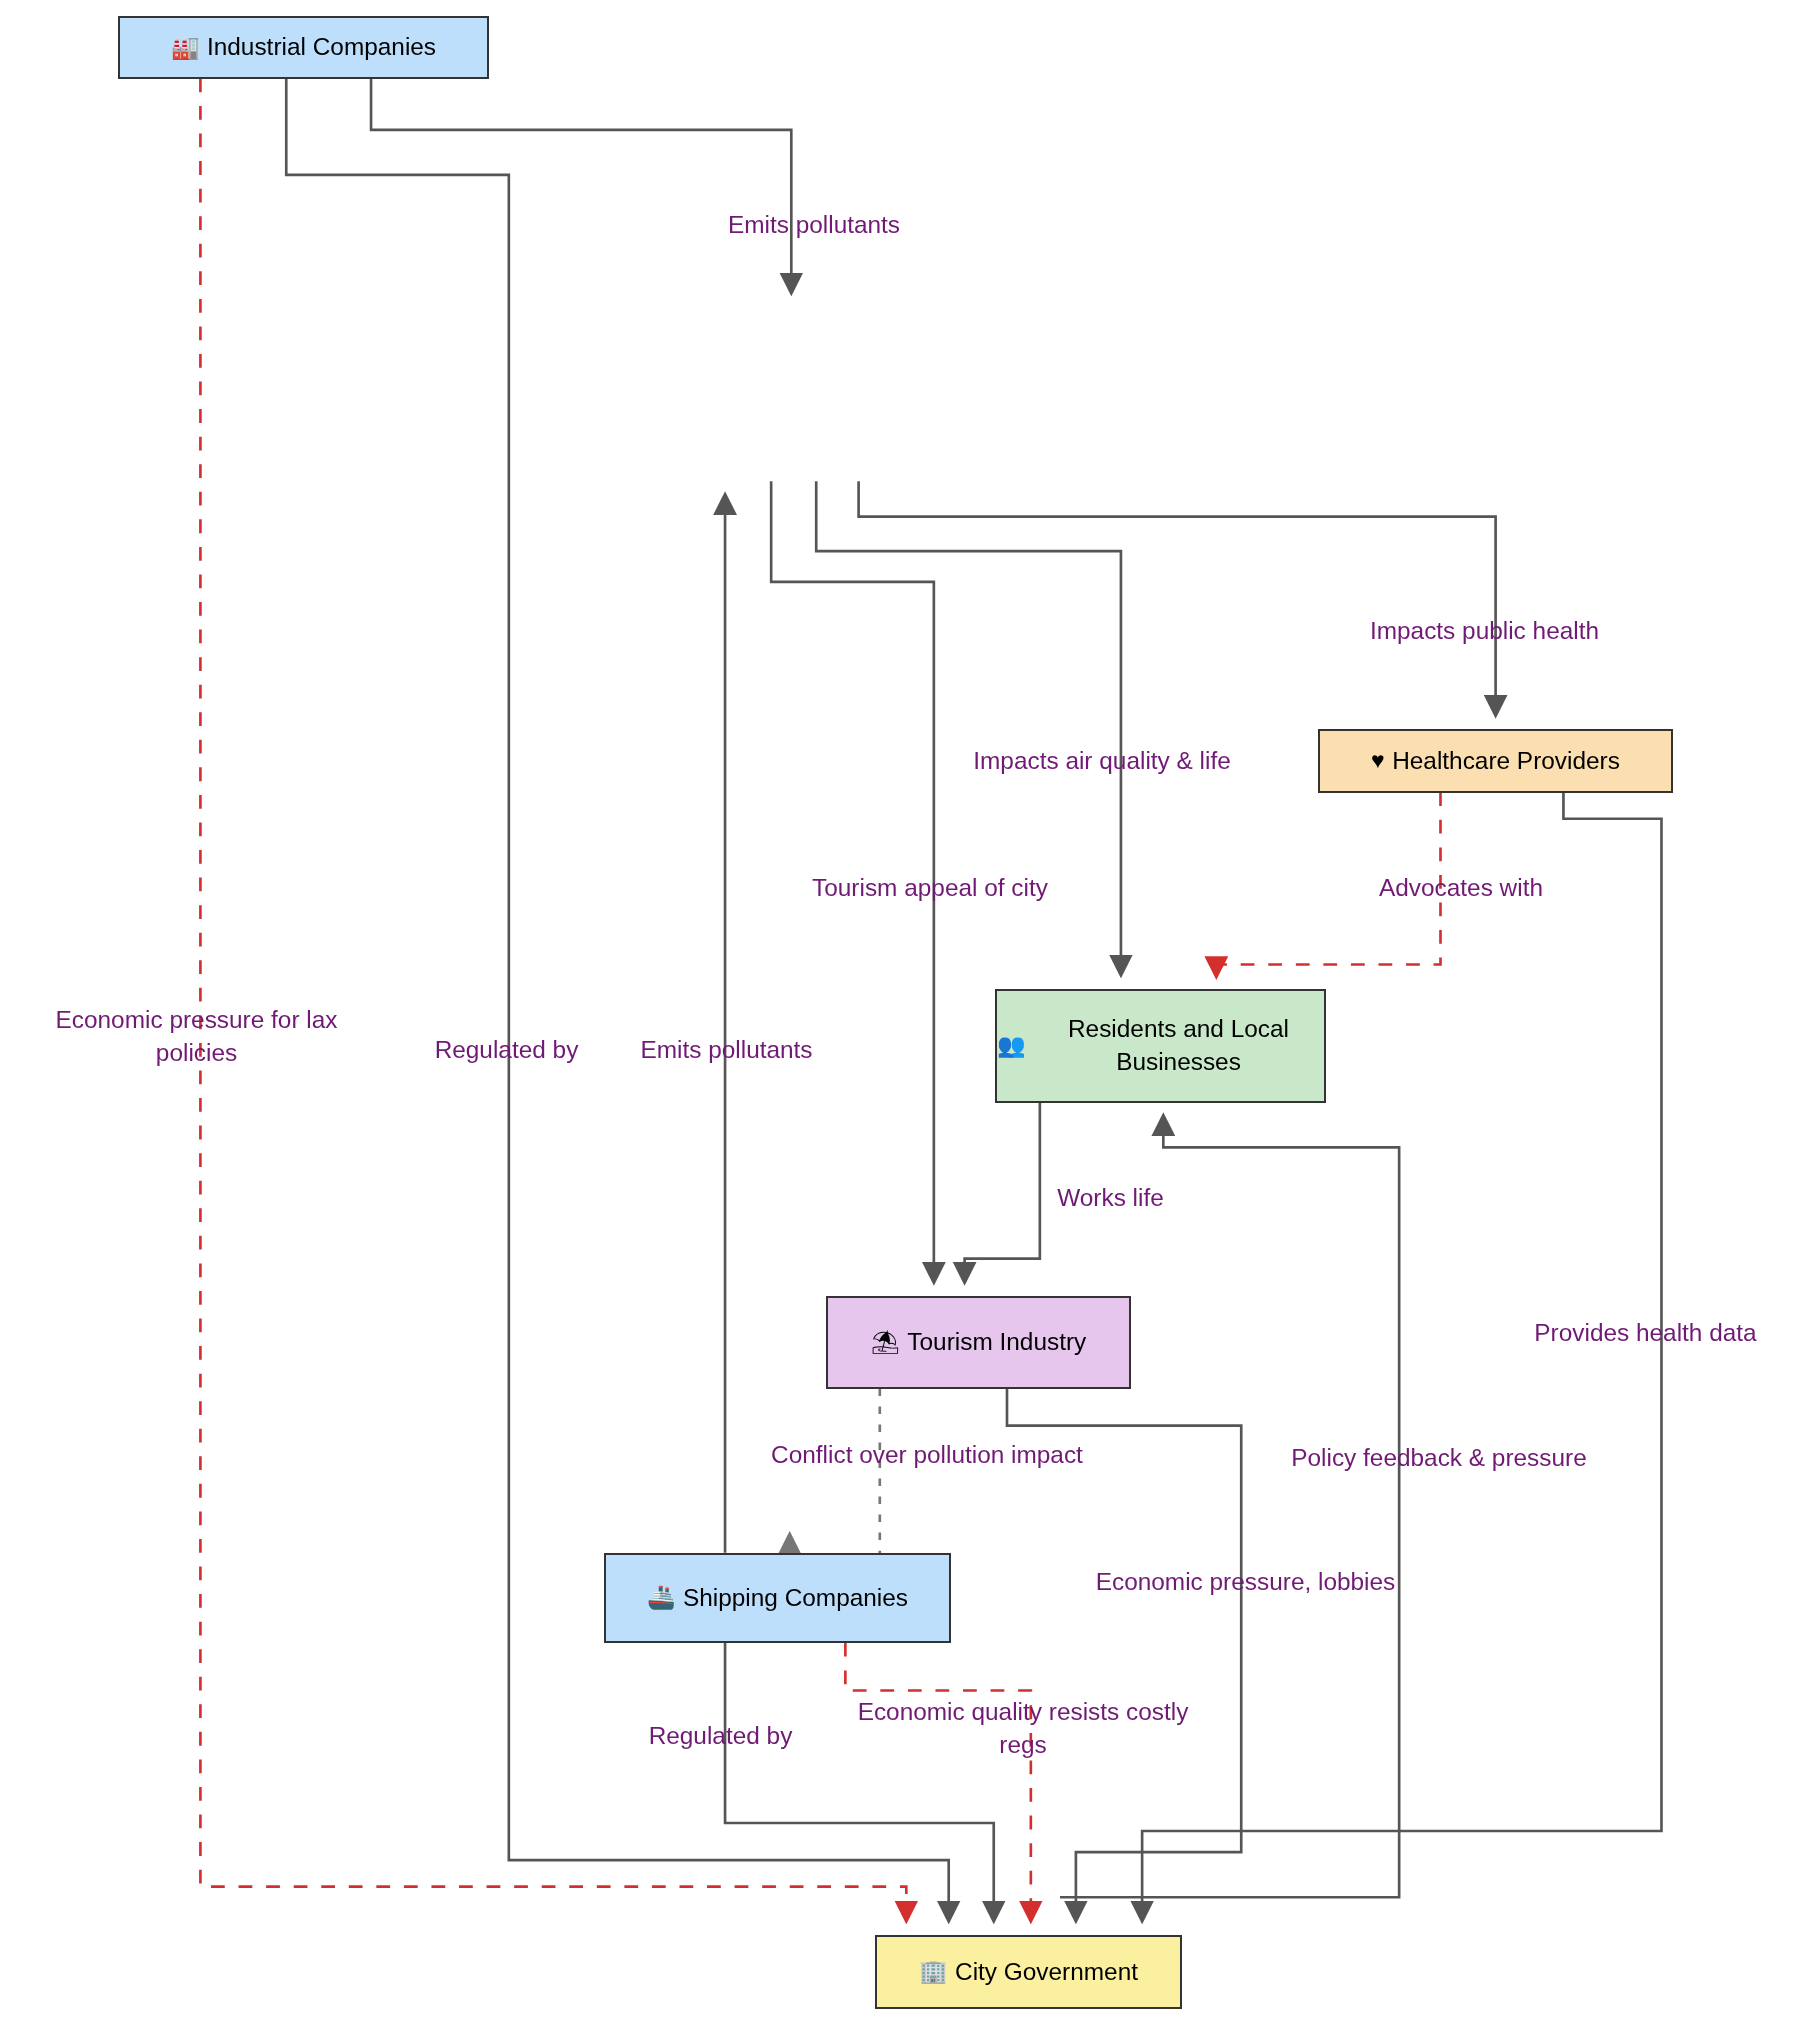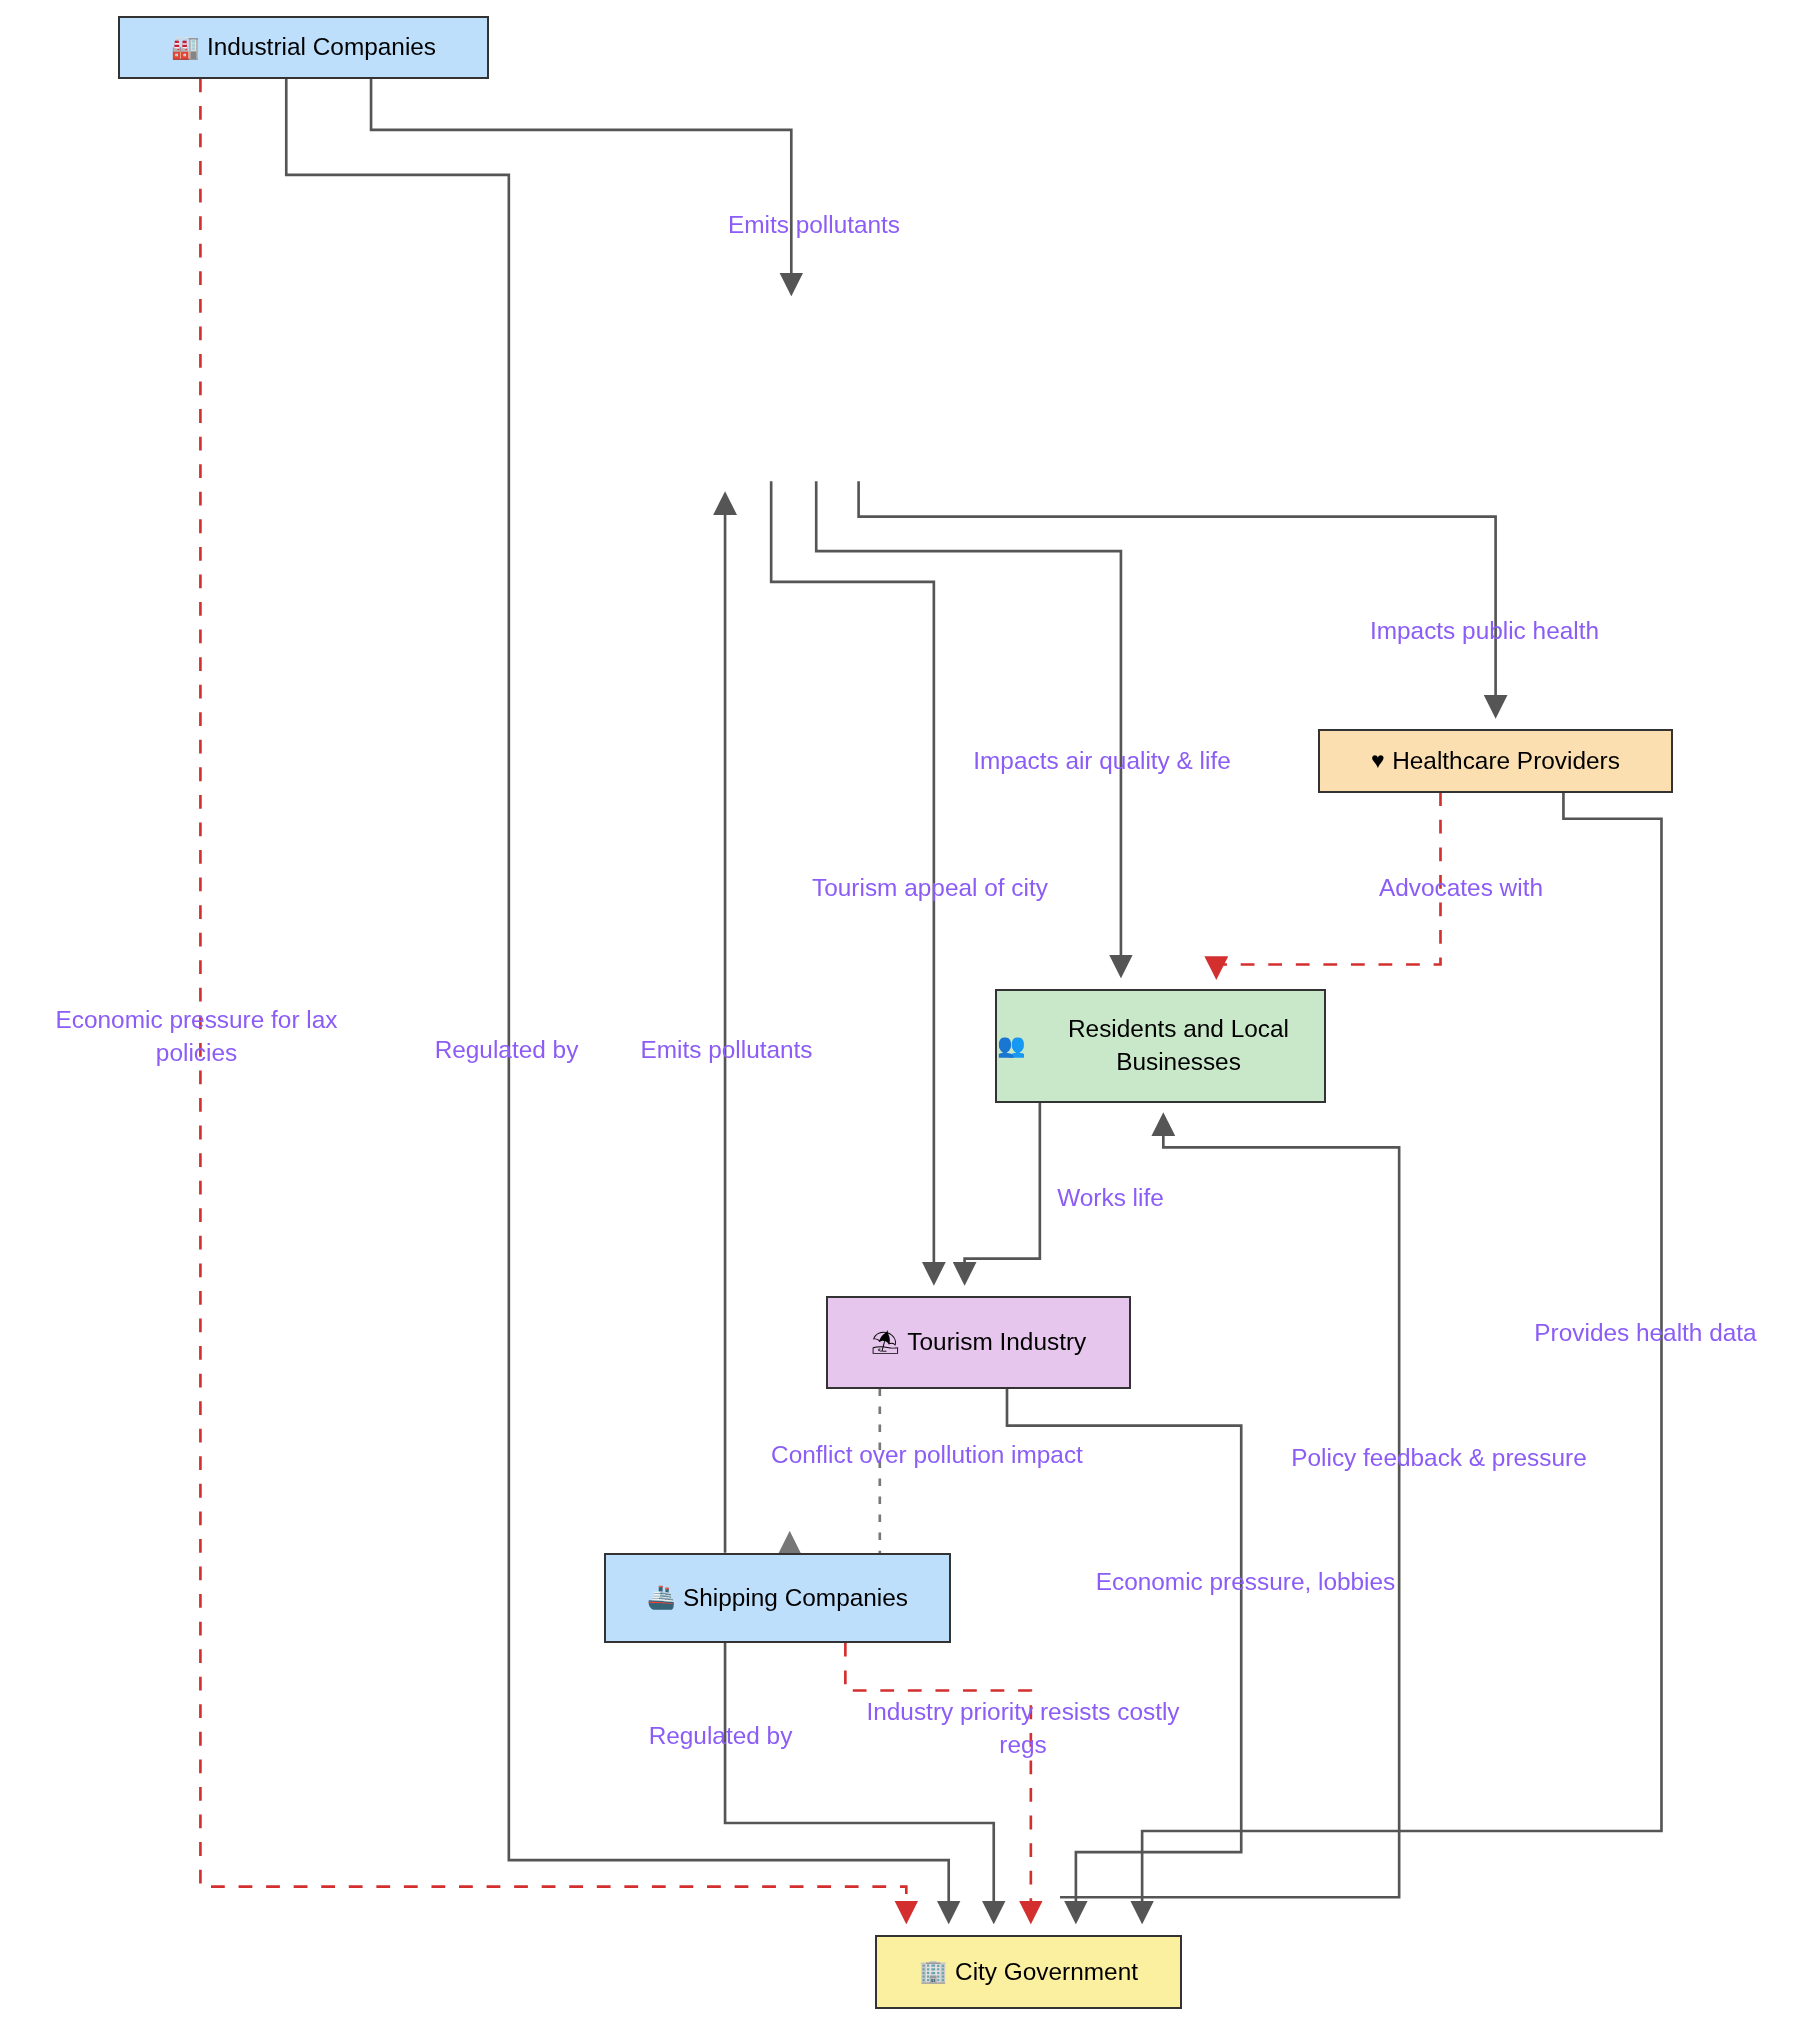--- a/index.html
+++ b/index.html
@@ -4,21 +4,21 @@
 <style>
   html,body{margin:0;padding:0;background:#ffffff;}
   body{font-family:"Liberation Sans", sans-serif;}
   #stage{position:relative;width:1802px;height:2035px;background:#ffffff;overflow:hidden;}
   svg.layer{position:absolute;left:0;top:0;width:1802px;height:2035px;}
   .node{position:absolute;box-sizing:border-box;border:2.7px solid #333333;
         display:flex;align-items:center;justify-content:center;text-align:center;
         font-size:24.4px;color:#000000;line-height:1.35;}
   .node .ic{font-size:23px;margin-right:7.4px;display:inline-block;}
   .node .lbl{display:inline-block;}
-  .edge-label{position:absolute;font-size:24.4px;color:#8b5cf6;text-align:center;
+  .edge-label{position:absolute;font-size:24.4px;color:#701a75;text-align:center;
               line-height:1.35;white-space:pre-line;}
 </style>
 </head>
 <body>
 
 <div id="stage">
 
   <svg class="layer" viewBox="0 0 3400 3840">
     <defs>
       <marker id="agray" viewBox="0 0 12 12" refX="9" refY="6" markerWidth="9" markerHeight="9" orient="auto-start-reverse">
@@ -105,17 +105,17 @@
   <div class="edge-label" style="left: 800px; top: 872px; width: 260px;">Tourism appeal of city</div>
   <div class="edge-label" style="left: 1352px; top: 615px; width: 265px;">Impacts public health</div>
   <div class="edge-label" style="left: 615px; top: 1034px; width: 223px;">Emits pollutants</div>
   <div class="edge-label" style="left: 1320px; top: 872px; width: 223px; text-align: right;">Advocates with</div>
   <div class="edge-label" style="left: 1513px; top: 1317px; width: 265px;">Provides health data</div>
   <div class="edge-label" style="left: 1023px; top: 1182px; width: 175px;">Works life</div>
   <div class="edge-label" style="left: 1272px; top: 1442px; width: 334px;">Policy feedback &amp; pressure</div>
   <div class="edge-label" style="left: 747px; top: 1439px; width: 360px;">Conflict over pollution impact</div>
   <div class="edge-label" style="left: 1076px; top: 1566px; width: 339px;">Economic pressure, lobbies</div>
   <div class="edge-label" style="left: 633px; top: 1720px; width: 175px;">Regulated by</div>
-  <div class="edge-label" style="left: 827px; top: 1696px; width: 392px;">Industry priority resists costly
+  <div class="edge-label" style="left: 827px; top: 1696px; width: 392px;">Economic quality resists costly
 regs</div>
 
 </div>
 
 
 </body></html>

